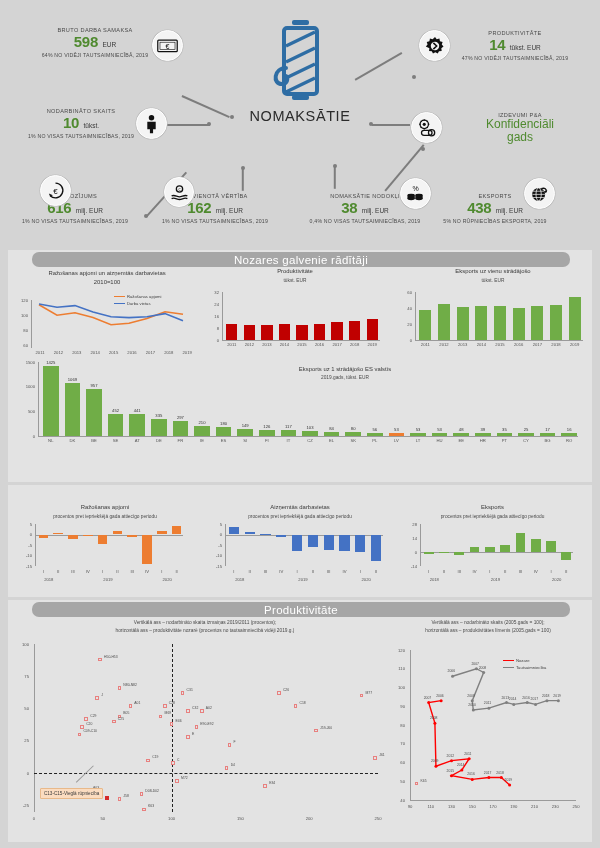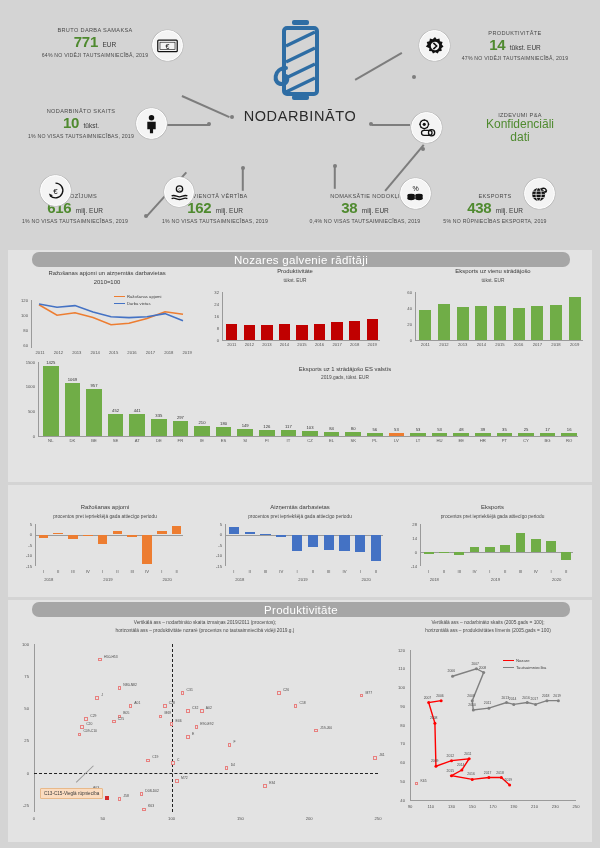--- a/index.html
+++ b/index.html
@@ -85,21 +85,21 @@
   <div id="center-logo">
     <svg viewBox="0 0 64 86" width="64" height="86">
       <rect x="24" y="2" width="17" height="5" rx="2" fill="#2e6da4"></rect>
       <rect x="24" y="77" width="17" height="5" rx="2" fill="#2e6da4"></rect>
       <rect x="16" y="10" width="33" height="66" rx="3" fill="none" stroke="#2e6da4" stroke-width="4"></rect>
       <path d="M18 28 L47 14 M18 44 L47 30 M18 60 L47 46 M18 74 L47 60" stroke="#2e6da4" stroke-width="3.4" fill="none"></path>
       <path d="M18 50 C6 50 4 66 14 66 C20 66 20 60 18 58" stroke="#2e6da4" stroke-width="4" fill="none" stroke-linecap="round"></path>
     </svg>
   </div>
   <div id="center-title">
-    <div>NODARBINĀTO</div>
+    <div>NOMAKSĀTIE</div>
   </div>
 
   <div class="conn" style="left:182px;top:95px;width:52px;transform:rotate(24deg);"></div>
   <div class="dot" style="left:230px;top:115px;"></div>
   <div class="conn" style="left:166px;top:124px;width:44px;"></div>
   <div class="dot" style="left:207px;top:122px;"></div>
   <div class="conn" style="left:146px;top:216px;width:60px;transform:rotate(-48deg);"></div>
   <div class="dot" style="left:144px;top:214px;"></div>
   <div class="conn" style="left:243px;top:168px;width:22px;transform:rotate(90deg);"></div>
   <div class="dot" style="left:241px;top:166px;"></div>
@@ -108,21 +108,21 @@
   <div class="conn" style="left:355px;top:79px;width:54px;transform:rotate(-30deg);"></div>
   <div class="dot" style="left:412px;top:75px;"></div>
   <div class="conn" style="left:372px;top:124px;width:38px;"></div>
   <div class="dot" style="left:369px;top:122px;"></div>
   <div class="conn" style="left:385px;top:190px;width:60px;transform:rotate(-50deg);"></div>
   <div class="dot" style="left:421px;top:147px;"></div>
 
   <div class="kpi" style="left:30px;top:27px;width:130px;">
     <div class="kpi-label">BRUTO DARBA SAMAKSA</div>
     <div class="kpi-value">
-      <span class="kpi-num">771</span>
+      <span class="kpi-num">598</span>
       <span class="kpi-unit">EUR</span>
     </div>
     <div class="kpi-sub">64% NO VIDĒJI TAUTSAIMNIECĪBĀ, 2019</div>
   </div>
   <div class="ic" style="left:152px;top:30px;width:31px;height:31px;">
     <svg viewBox="0 0 26 26" width="23" height="23">
       <rect x="2" y="7" width="22" height="13" rx="1" fill="none" stroke="#111" stroke-width="1.4"></rect>
       <rect x="4.5" y="9.3" width="17" height="8.4" fill="none" stroke="#111" stroke-width=".7"></rect>
       <text x="13" y="16.5" font-size="8" text-anchor="middle" fill="#111" font-family="Liberation Sans, sans-serif">€</text>
     </svg>
@@ -226,21 +226,21 @@
     <svg viewBox="0 0 24 24" width="22" height="22">
       <path d="M12 2.2l1.9 2.3 2.9-.7.6 2.9 2.9.8-.9 2.8 1.9 2.3-2.4 1.8.4 3-3 .2-1.3 2.7-2.6-1.5-2.6 1.5-1.3-2.7-3-.2.4-3L2 12.6l1.9-2.3-.9-2.8 2.9-.8.6-2.9 2.9.7z" fill="#111"></path>
       <circle cx="12" cy="12" r="4.6" fill="#f4f4f4"></circle>
       <path d="M10.2 8.6l3.6 3.4-3.6 3.4" fill="none" stroke="#111" stroke-width="1.7"></path>
     </svg>
   </div>
 
   <div class="kpi" style="left:455px;top:112px;width:130px;">
     <div class="kpi-label">IZDEVUMI P&amp;A</div>
     <div class="kpi-conf">Konfidenciāli</div>
-    <div class="kpi-conf">dati</div>
+    <div class="kpi-conf">gads</div>
   </div>
   <div class="ic" style="left:411px;top:112px;width:31px;height:31px;">
     <svg viewBox="0 0 24 24" width="22" height="22">
       <circle cx="9" cy="8" r="4.6" fill="none" stroke="#111" stroke-width="1.4"></circle>
       <circle cx="9" cy="8" r="1.7" fill="#111"></circle>
       <path d="M9 2.4v1.6M9 12v1.6M3.4 8H5M13 8h1.6M5.1 4.1l1.2 1.2M11.7 10.7l1.2 1.2M12.9 4.1l-1.2 1.2M6.3 10.7l-1.2 1.2" stroke="#111" stroke-width="1.1"></path>
       <rect x="6" y="14.5" width="11.5" height="5.5" rx="2.75" fill="none" stroke="#111" stroke-width="1.4"></rect>
       <circle cx="17" cy="17.2" r="3.4" fill="none" stroke="#111" stroke-width="1.4"></circle>
     </svg>
   </div>

